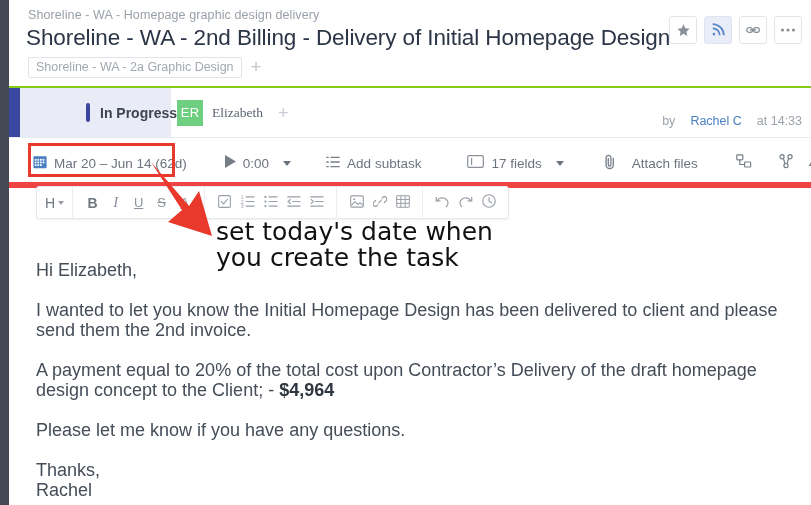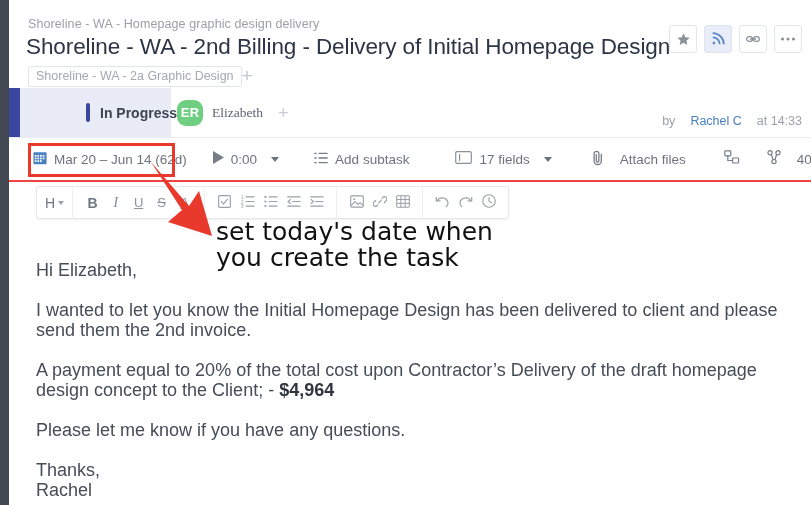--- a/index.html
+++ b/index.html
@@ -26,21 +26,21 @@
     left: 0; top: 0;
     width: 9px;
     height: 505px;
     background: #424953;
     z-index: 5;
   }
 
   
   .header {
     position: absolute;
-    left: 9px; top: 9px;
+    left: 9px; top: 0;
     width: 802px;
     height: 88px;
     background: #ffffff;
     border-bottom: 2px solid #84cc16;
     box-sizing: border-box;
   }
   .breadcrumb {
     position: absolute;
     left: 19px; top: 8px;
     font-size: 12.5px;
@@ -54,20 +54,21 @@
     font-size: 22.5px;
     color: #2b3546;
     font-weight: 400;
     white-space: nowrap;
     letter-spacing: -.1px;
   }
   .tag-row {
     position: absolute;
     left: 19px; top: 57px;
     display: flex;
+    gap: 9px;
   }
   .tag-chip {
     border: 1px solid #e1e4e8;
     border-radius: 2px;
     padding: 2px 7px 3px 7px;
     font-size: 12.5px;
     color: #a3a9b1;
     background: #fff;
     white-space: nowrap;
   }
@@ -155,25 +156,25 @@
     height: 49px;
     display: flex;
     align-items: center;
     gap: 9px;
   }
   .avatar {
     width: 26px; height: 26px;
     background: #6fcf80;
     color: #fff;
     font-size: 13px;
-    font-weight: 700;
+    font-weight: 400;
     display: flex;
     align-items: center;
     justify-content: center;
-    border-radius: 9px;
+    border-radius: 0;
     letter-spacing: .3px;
   }
   .assignee-name {
     font-size: 13.5px;
     color: #5b6472;
     font-family: Liberation Serif, serif;
   }
   .assignee-add {
     font-size: 18px;
     color: #c9ced5;
@@ -194,40 +195,40 @@
   }
   .byline a {
     color: #4a7fc1;
     text-decoration: none;
     margin: 0 15px;
   }
 
   
   .meta-bar {
     position: absolute;
-    left: 9px; top: 138px;
+    left: 9px; top: 144px;
     width: 802px;
     height: 44px;
     background: #fff;
-    border-bottom: 2px solid #ef4444;
+    border-bottom: 6px solid #ef4444;
     box-sizing: border-box;
     display: flex;
     align-items: center;
   }
   .meta-item {
     display: flex;
     align-items: center;
     gap: 7px;
     font-size: 13.5px;
     color: #6d747f;
     cursor: pointer;
     white-space: nowrap;
   }
   .m-date   { margin-left: 24px; }
-  .m-timer  { margin-left: 26px; }
+  .m-timer  { margin-left: 38px; }
   .m-sub    { margin-left: 35px; }
   .m-fields { margin-left: 46px; }
   .m-attach { margin-left: 40px; gap: 16px; }
   .m-dep    { margin-left: 38px; }
   .m-share  { margin-left: 26px; gap: 15px; }
 
   
   .editor-toolbar {
     position: absolute;
     left: 36px; top: 186px;

